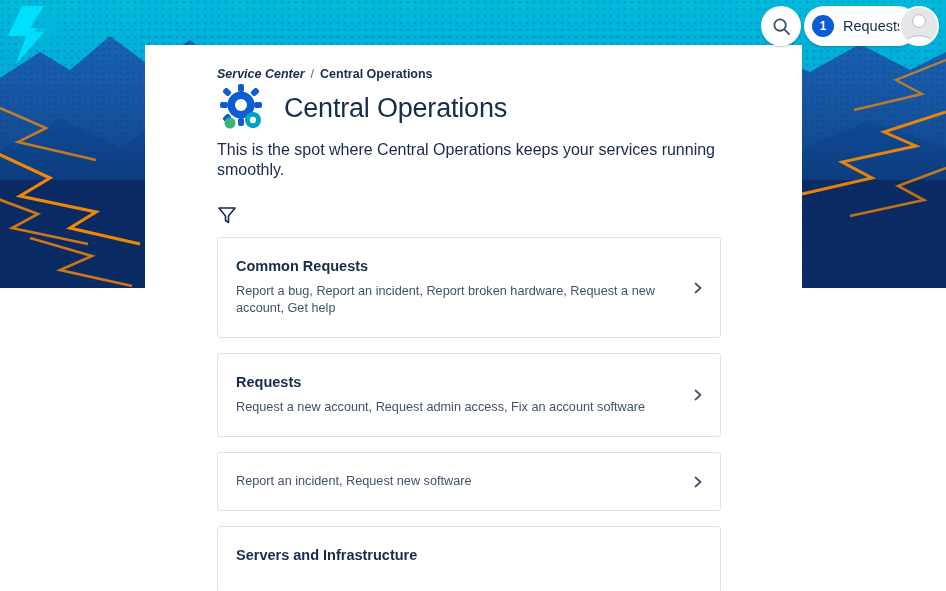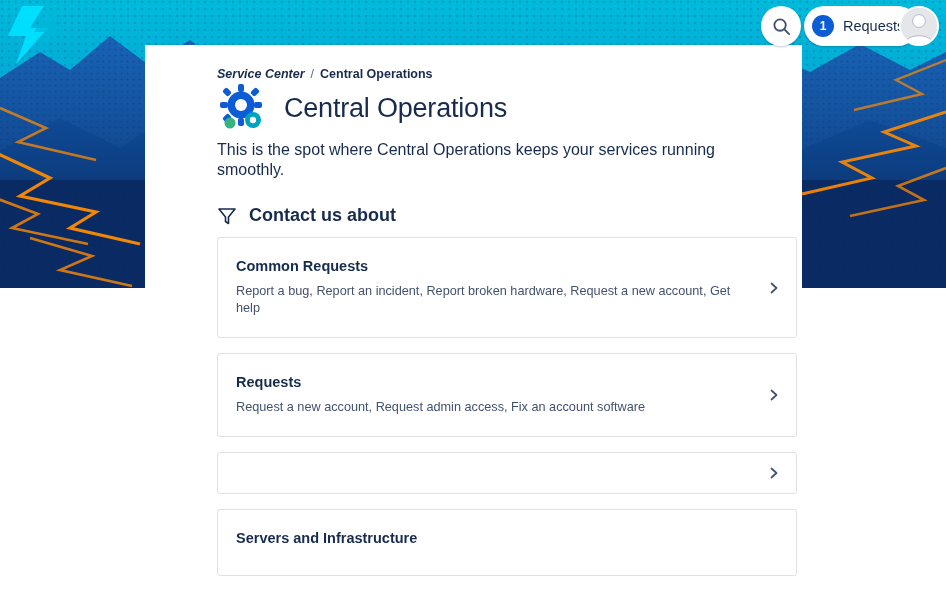--- a/index.html
+++ b/index.html
@@ -150,21 +150,21 @@
     font-weight: bold;
   }
 
   .cat-list {
     position: absolute;
     top: 192px; left: 72px;
     width: 497px;
   }
   .cat-card {
     position: relative;
-    width: 580px;
+    width: 504px;
     border: 1px solid #dfe1e6;
     border-radius: 3px;
     background: #ffffff;
     padding: 20px 44px 20px 18px;
     margin-bottom: 15px;
     cursor: pointer;
   }
   .cat-name {
     font-size: 14.5px;
     font-weight: bold;
@@ -297,21 +297,20 @@
       </div>
       <div class="page-title">Central Operations</div>
     </div>
 
     <div class="page-desc">This is the spot where Central Operations keeps your services running smoothly.</div>
 
     <div class="section-head">
       <svg width="20" height="20" viewBox="0 0 20 20">
         <path d="M2 3 H18 L11.5 11 V17.5 L8.5 15.5 V11 Z" fill="none" stroke="#172b4d" stroke-width="1.6" stroke-linejoin="round"></path>
       </svg>
-      <span class="section-title">Contact us about</span>
     </div>
 
     <div class="cat-list">
 
       <div class="cat-card">
         <div class="cat-name">Common Requests</div>
         <div class="cat-items">Report a bug, Report an incident, Report broken hardware, Request a new account, Get help</div>
         <svg class="chev" viewBox="0 0 12 12">
           <polyline points="3.5,1.5 8.5,6 3.5,10.5" fill="none" stroke="#42526e" stroke-width="1.7" stroke-linecap="round" stroke-linejoin="round"></polyline>
         </svg>
@@ -319,20 +318,21 @@
 
       <div class="cat-card">
         <div class="cat-name">Requests</div>
         <div class="cat-items">Request a new account, Request admin access, Fix an account software</div>
         <svg class="chev" viewBox="0 0 12 12">
           <polyline points="3.5,1.5 8.5,6 3.5,10.5" fill="none" stroke="#42526e" stroke-width="1.7" stroke-linecap="round" stroke-linejoin="round"></polyline>
         </svg>
       </div>
 
       <div class="cat-card">
+        <div class="cat-items">Report an incident, Request new software</div>
         <svg class="chev" viewBox="0 0 12 12">
           <polyline points="3.5,1.5 8.5,6 3.5,10.5" fill="none" stroke="#42526e" stroke-width="1.7" stroke-linecap="round" stroke-linejoin="round"></polyline>
         </svg>
       </div>
 
       <div class="cat-card">
         <div class="cat-name">Servers and Infrastructure</div>
 
       </div>
 

